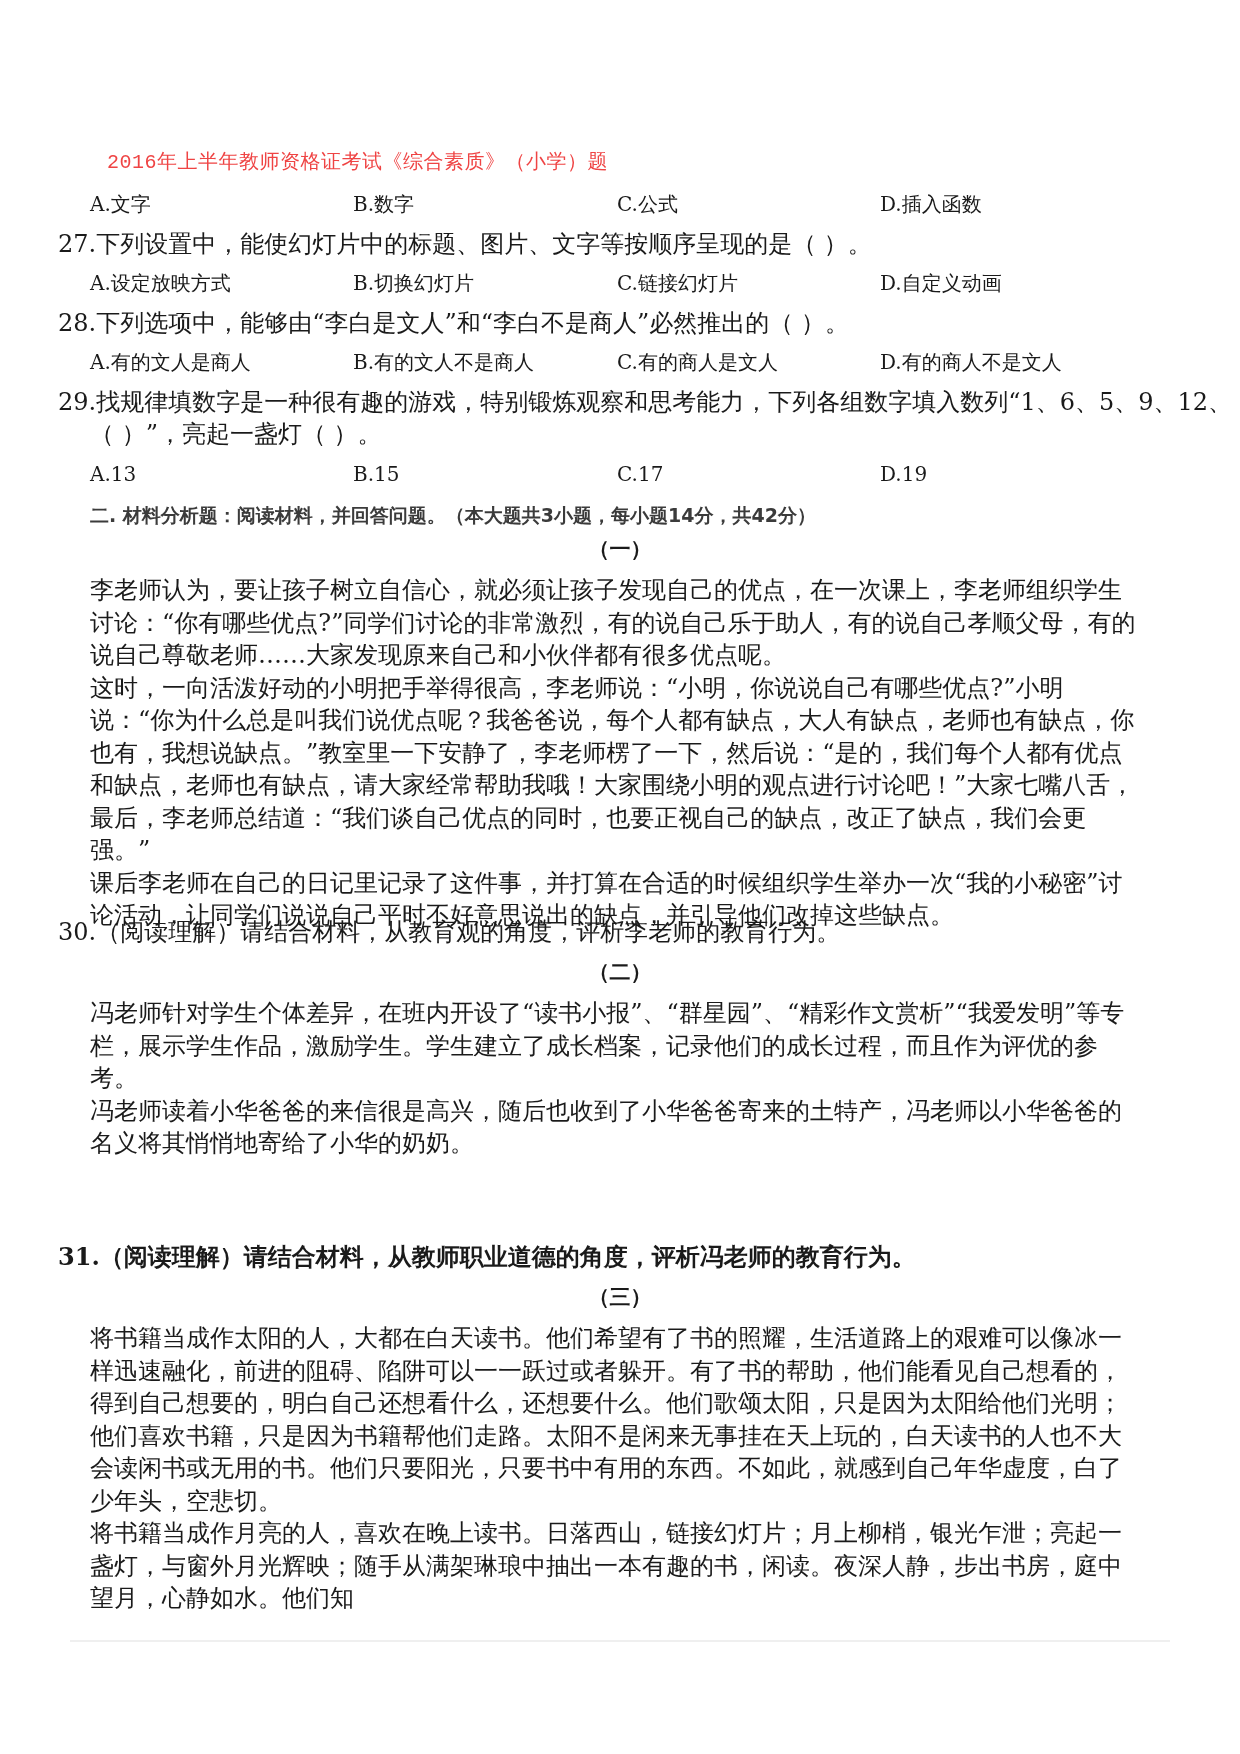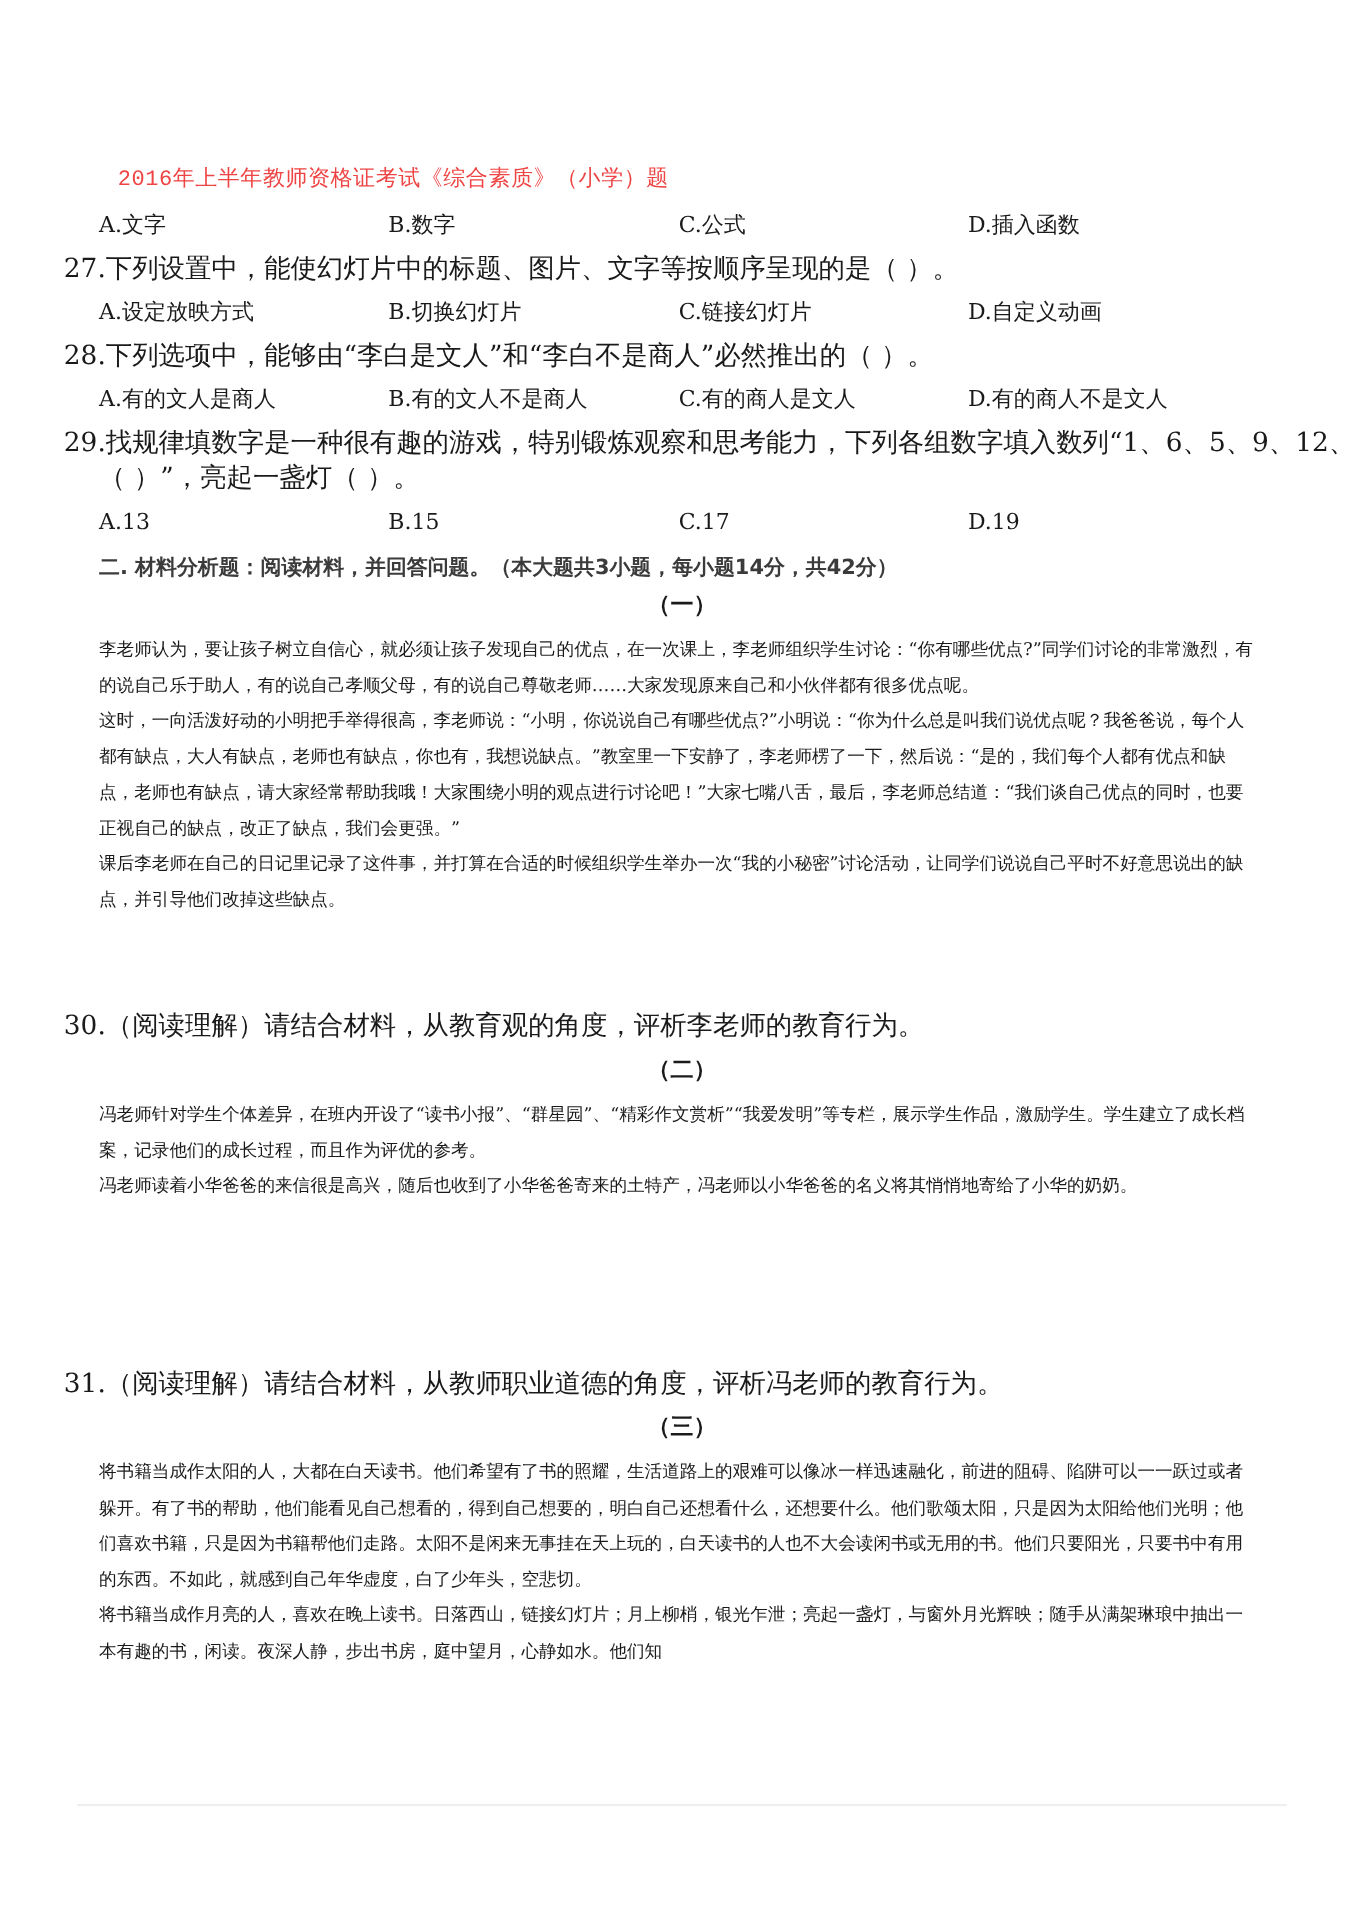--- a/index.html
+++ b/index.html
@@ -5,21 +5,21 @@
   html, body { margin: 0; padding: 0; background: #ffffff; }
   body { width: 1240px; height: 1754px; position: relative; overflow: hidden;
          font-family: "DejaVu Serif", "Liberation Serif", serif; color: #1a1a1a; }
   .header-title { position: absolute; left: 107px; top: 100px; font-size: 20px;
          color: #ef4444; font-family: Liberation Mono, monospace; letter-spacing: 0.5px; margin-top: 48px; }
   .line { position: absolute; font-size: 24px; line-height: 26px; white-space: nowrap; }
   .opt { position: absolute; font-size: 20px; line-height: 26px; white-space: nowrap; }
   .section-heading { position: absolute; left: 90px; top: 503px; font-size: 19px; font-weight: bold;
          color: #3b3b3b; font-family: "DejaVu Sans", "Liberation Sans", sans-serif; white-space: nowrap; }
   .sub-heading { position: absolute; width: 1240px; left: 0; text-align: center; font-size: 21px; font-weight: bold; }
-  .para { position: absolute; left: 90px; width: 1050px; font-size: 16px; line-height: 32.5px; }
+  .para { position: absolute; left: 90px; width: 1050px; font-size: 24px; line-height: 32.5px; }
   .para p { margin: 0; }
   .footer-rule { position: absolute; left: 70px; top: 1640px; width: 1100px; height: 2px; background: #efefef; }
 </style>
 </head>
 <body>
 
 <div class="header-title">2016年上半年教师资格证考试《综合素质》（小学）题</div>
 
 <div class="opt" style="left:90px;top:191px;">A.文字</div>
 <div class="opt" style="left:353px;top:191px;">B.数字</div>
@@ -61,21 +61,21 @@
 </div>
 <div class="line" style="left:58px;top:919px;">
   <span>30.</span><span>（阅读理解）请结合材料，从教育观的角度，评析李老师的教育行为。</span>
 </div>
 
 <div class="sub-heading" style="top:958px;">（二）</div>
 <div class="para" style="top:997px;">
   <p>冯老师针对学生个体差异，在班内开设了“读书小报”、“群星园”、“精彩作文赏析”“我爱发明”等专栏，展示学生作品，激励学生。学生建立了成长档案，记录他们的成长过程，而且作为评优的参考。</p>
   <p>冯老师读着小华爸爸的来信很是高兴，随后也收到了小华爸爸寄来的土特产，冯老师以小华爸爸的名义将其悄悄地寄给了小华的奶奶。</p>
 </div>
-<div class="line" style="left:58px;top:1244px;">
+<div class="line" style="left:58px;top:1244px;font-weight:bold;">
   <span>31.</span><span>（阅读理解）请结合材料，从教师职业道德的角度，评析冯老师的教育行为。</span>
 </div>
 
 <div class="sub-heading" style="top:1283px;">（三）</div>
 <div class="para" style="top:1322px;">
   <p>将书籍当成作太阳的人，大都在白天读书。他们希望有了书的照耀，生活道路上的艰难可以像冰一样迅速融化，前进的阻碍、陷阱可以一一跃过或者躲开。有了书的帮助，他们能看见自己想看的，得到自己想要的，明白自己还想看什么，还想要什么。他们歌颂太阳，只是因为太阳给他们光明；他们喜欢书籍，只是因为书籍帮他们走路。太阳不是闲来无事挂在天上玩的，白天读书的人也不大会读闲书或无用的书。他们只要阳光，只要书中有用的东西。不如此，就感到自己年华虚度，白了少年头，空悲切。</p>
   <p>将书籍当成作月亮的人，喜欢在晚上读书。日落西山，链接幻灯片；月上柳梢，银光乍泄；亮起一盏灯，与窗外月光辉映；随手从满架琳琅中抽出一本有趣的书，闲读。夜深人静，步出书房，庭中望月，心静如水。他们知</p>
 </div>
 
 <div class="footer-rule"></div>

